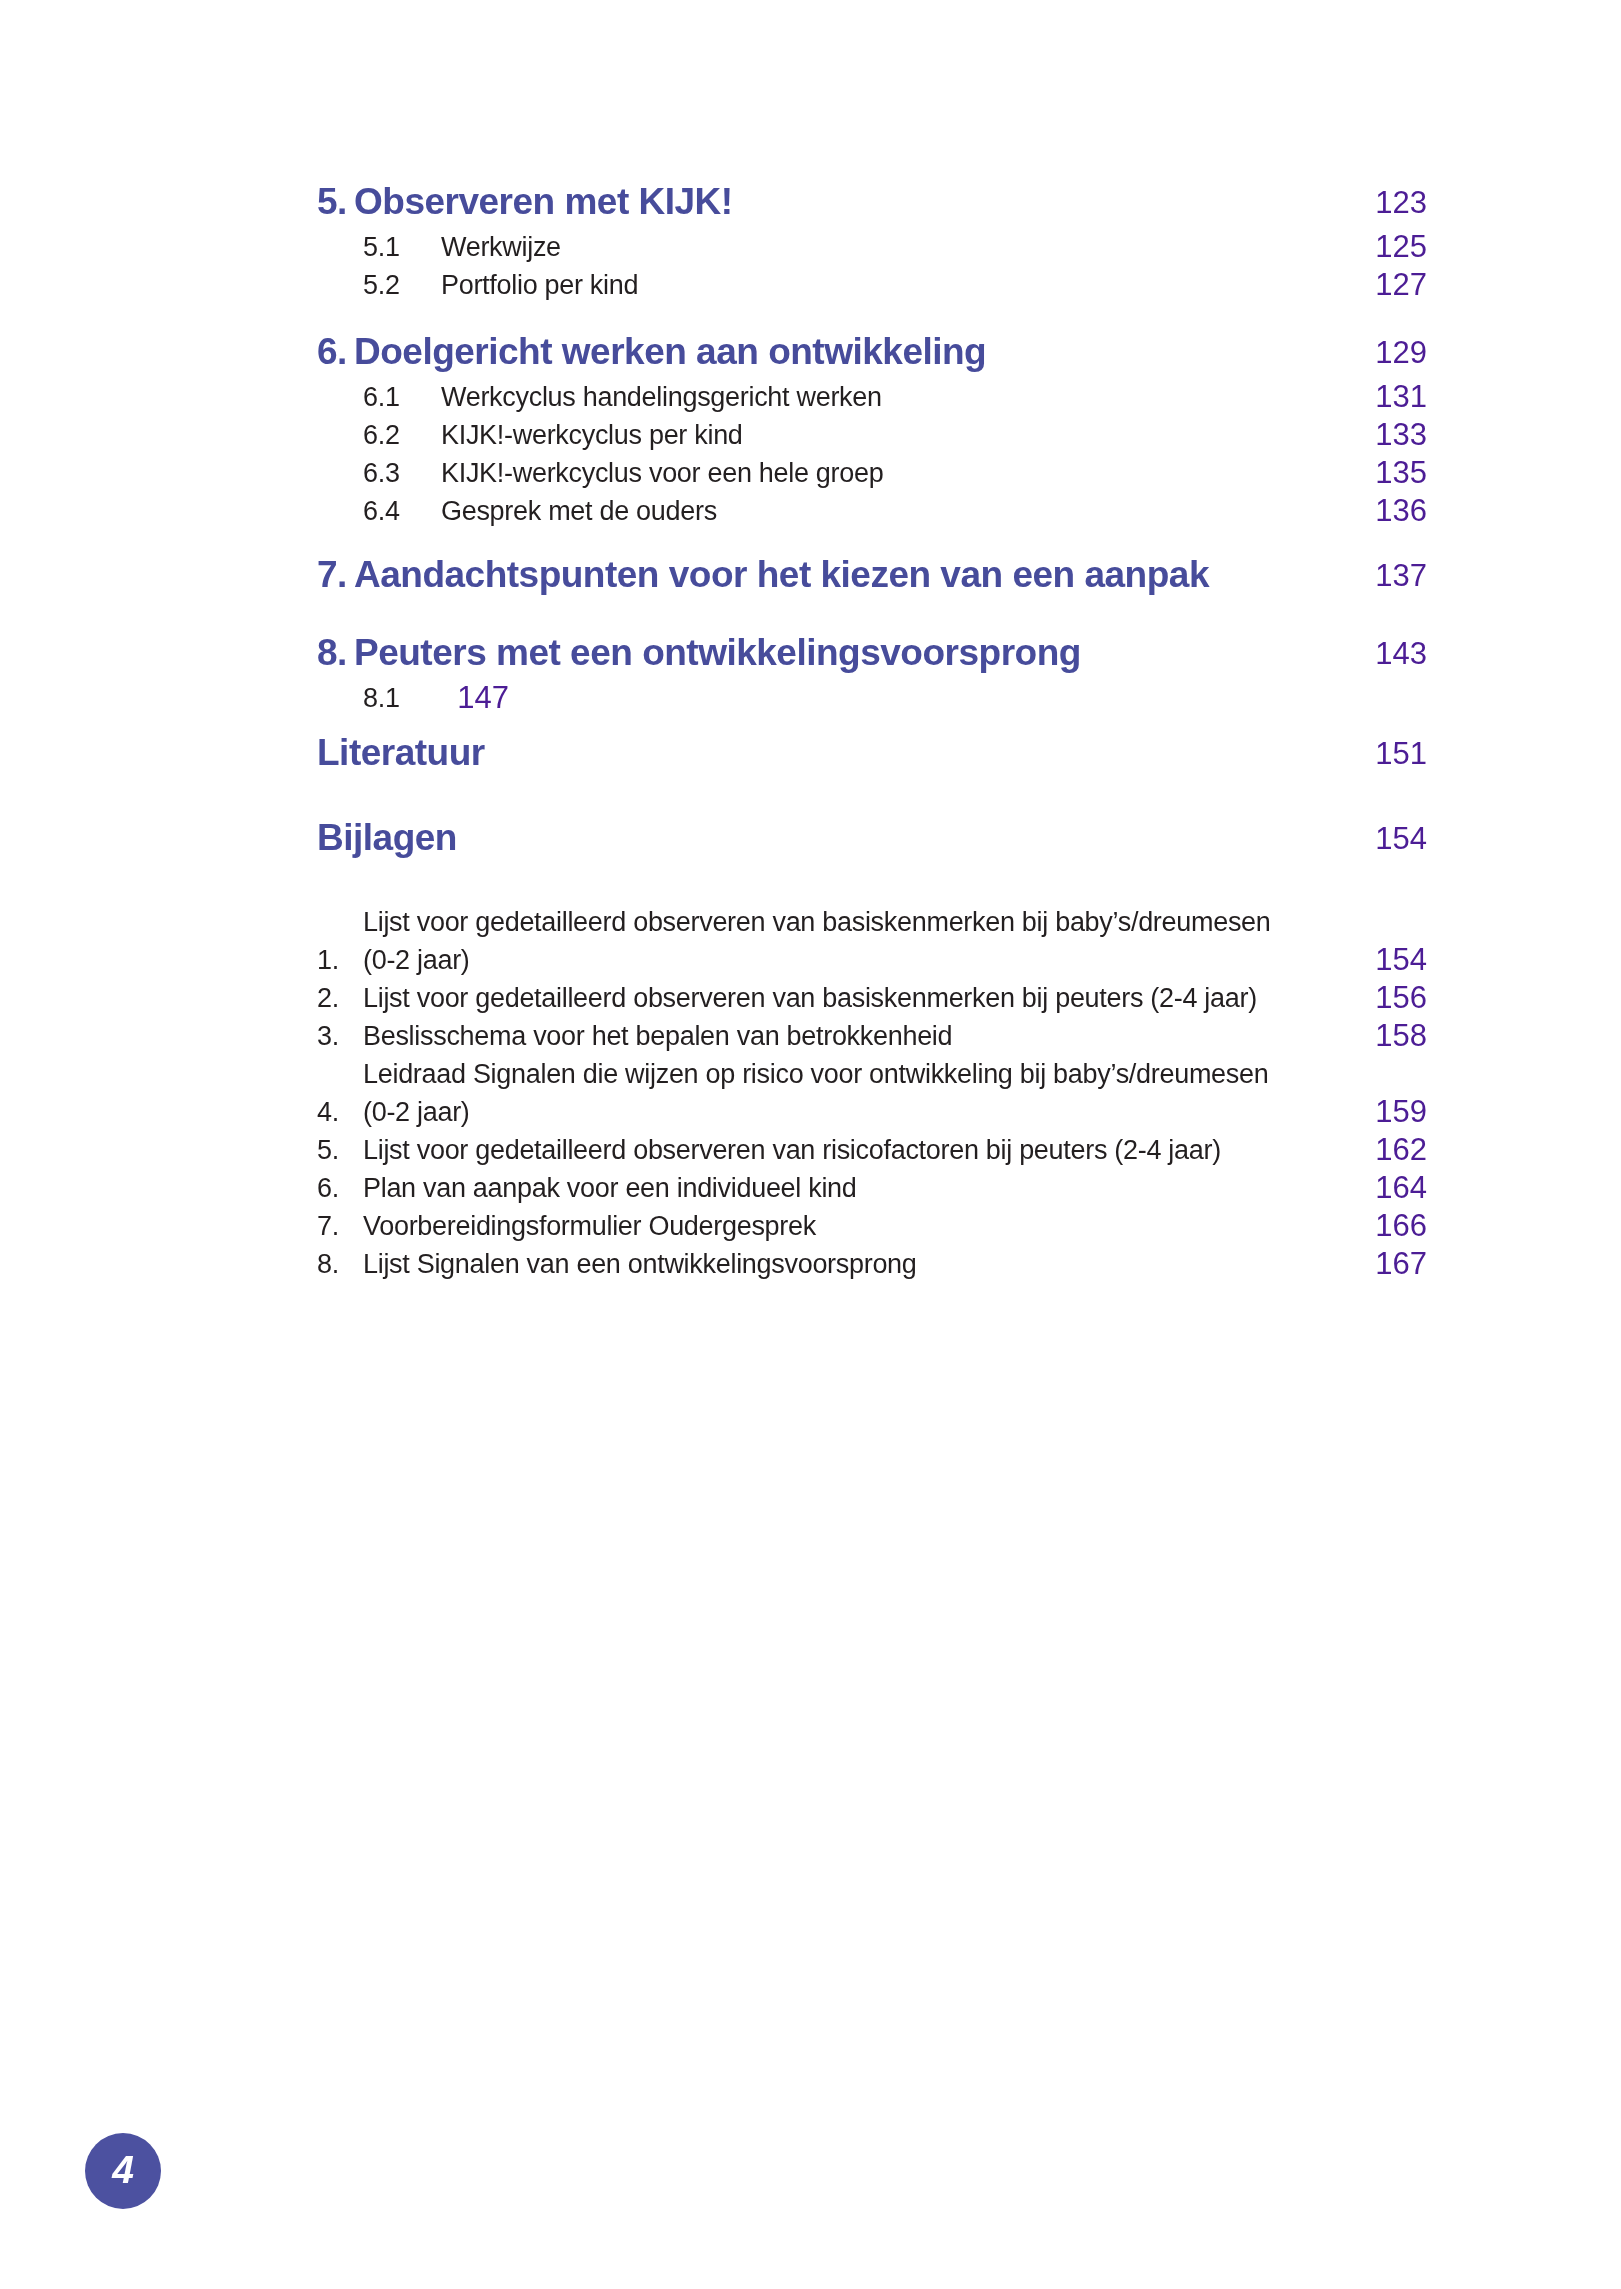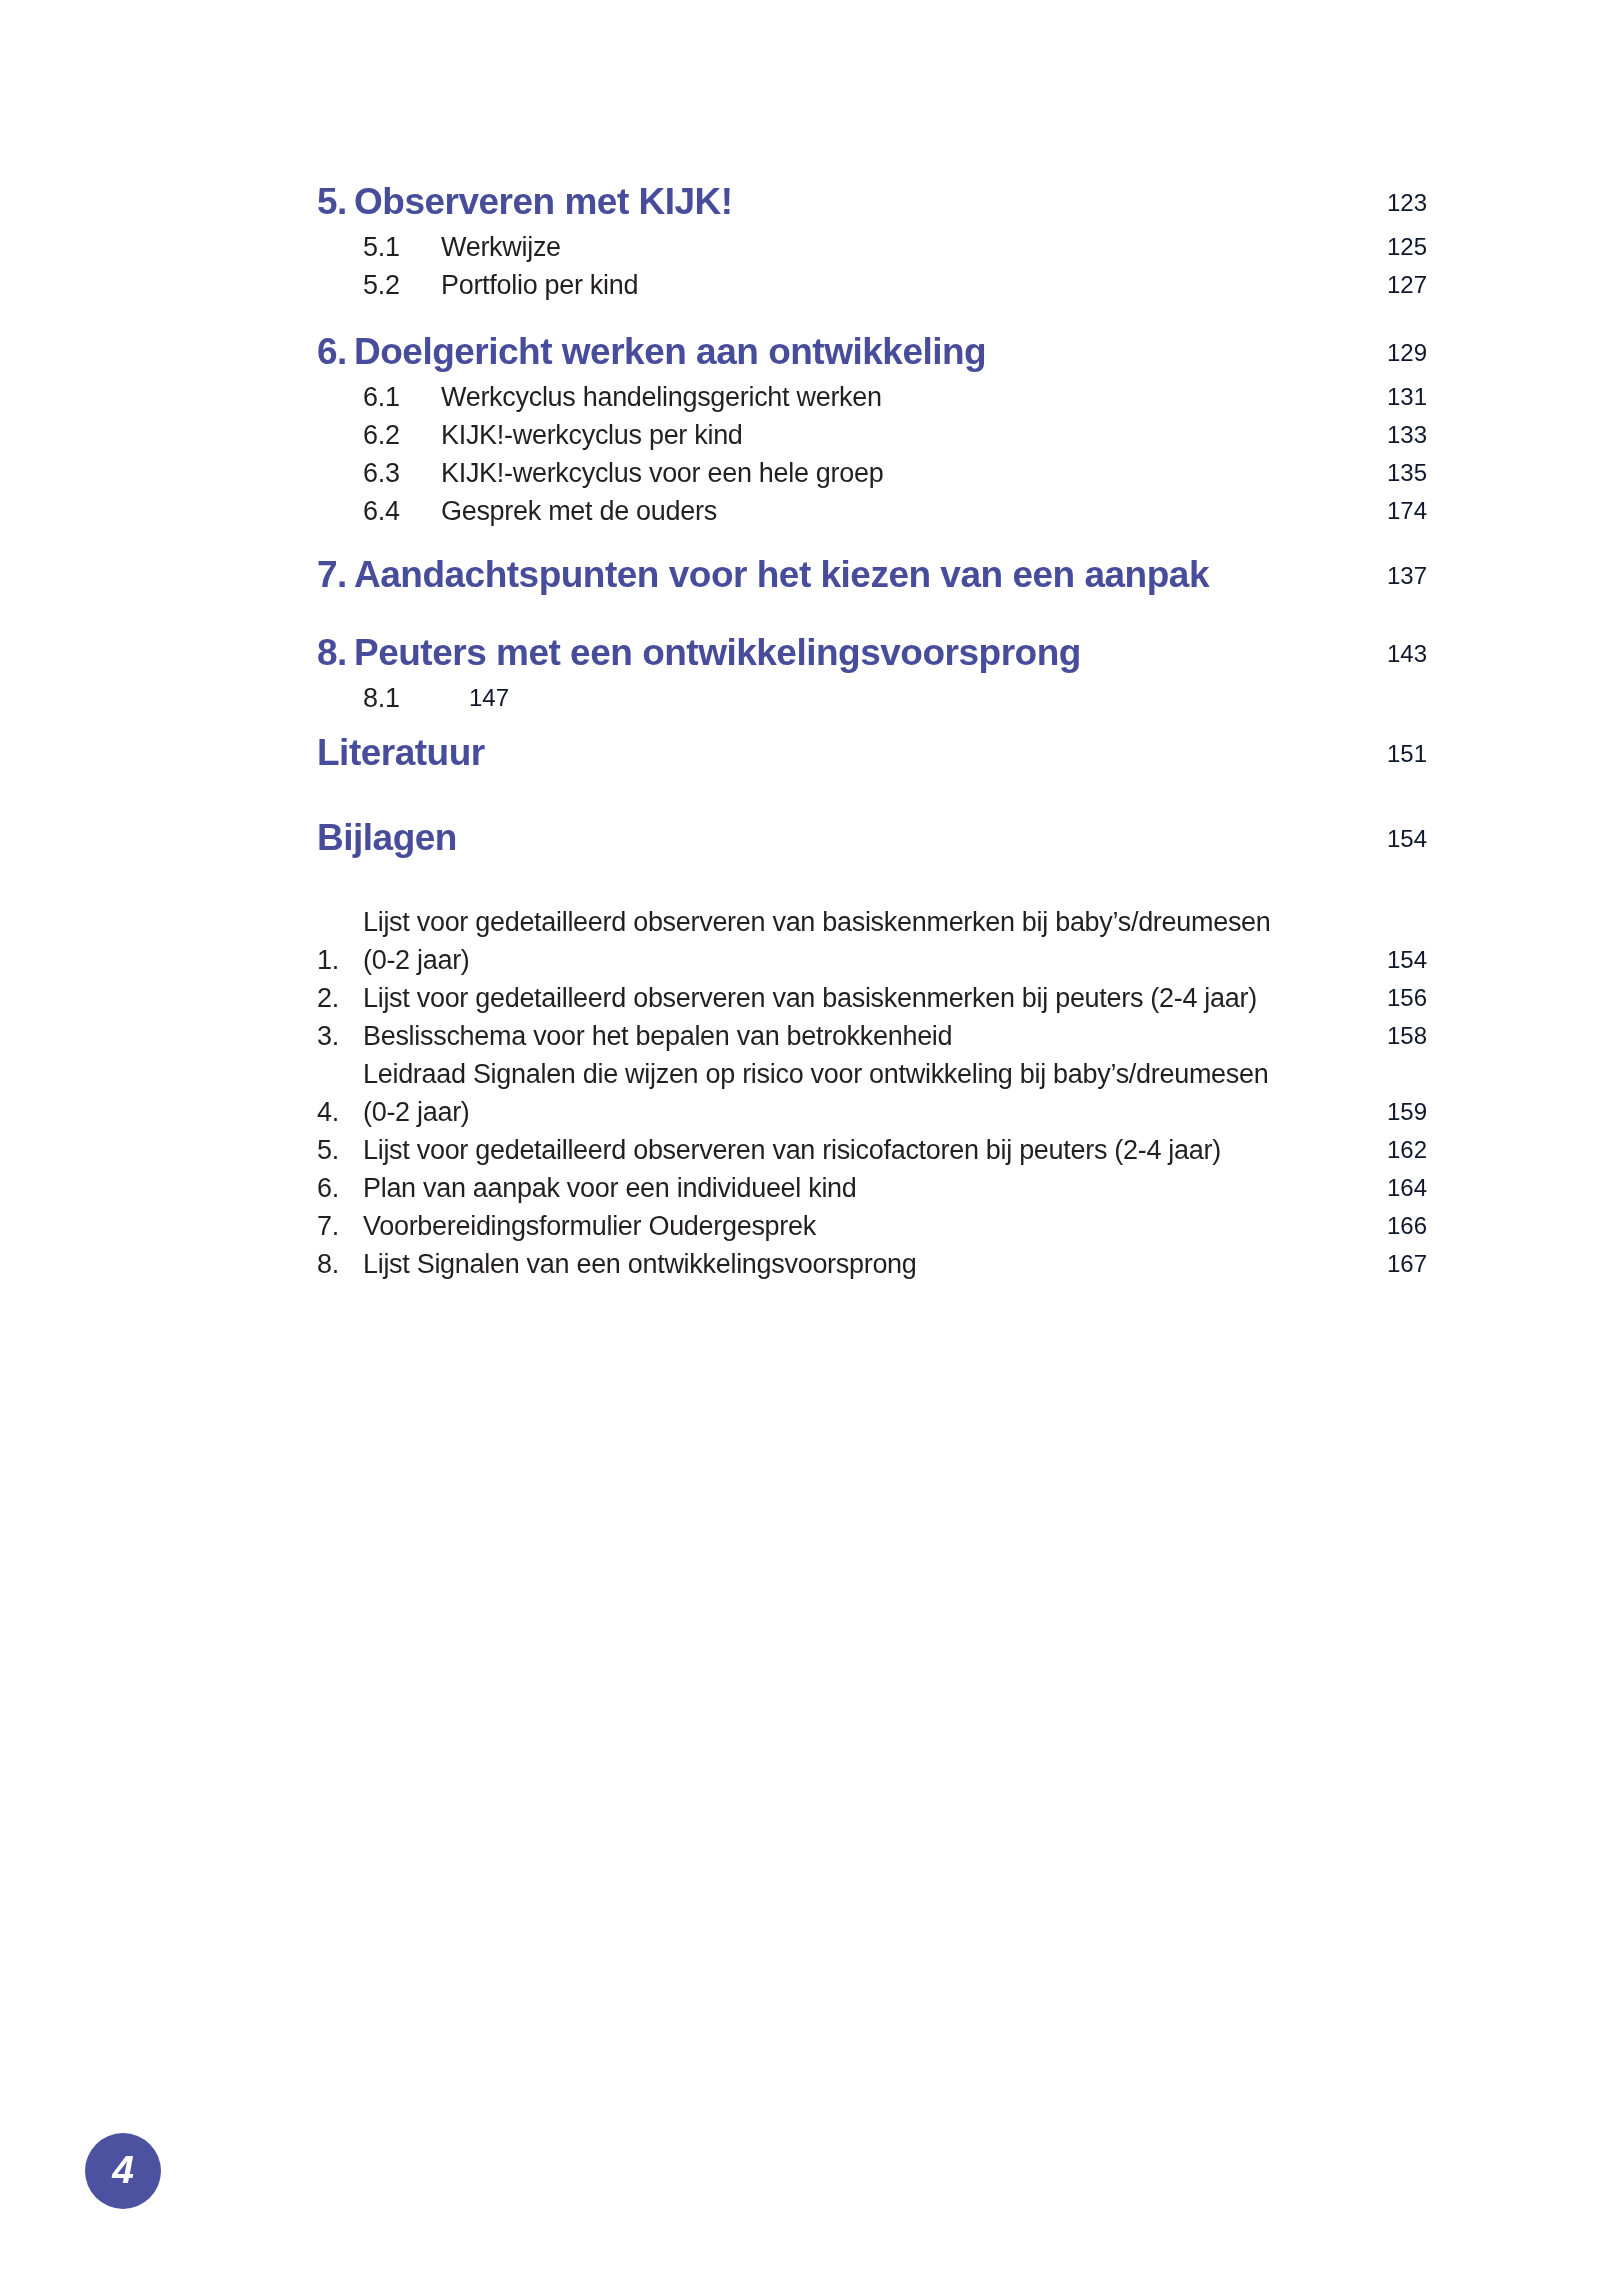--- a/index.html
+++ b/index.html
@@ -42,25 +42,25 @@
     color: #231f20;
     padding-left: 46px;
   }
   .sub-num { width: 78px; flex: 0 0 78px; }
   .sub-title { flex: 1 1 auto; min-width: 0; }
   
   .pg {
     flex: 0 0 68px;
     width: 68px;
     text-align: right;
-    font-size: 24px;
+    font-size: 31px;
     font-weight: normal;
     letter-spacing: 0;
     line-height: 38px;
-    color: #0f172a;
+    color: #4c1d95;
   }
   
   .gap-ch6 { margin-top: 27px; }
   .gap-ch7 { margin-top: 24.4px; }
   .gap-ch8 { margin-top: 37px; }
   .gap-lit { margin-top: 15px; }
   .gap-bij { margin-top: 44px; }
   .gap-list { margin-top: 45px; }
   
   .sec-row {
@@ -145,21 +145,21 @@
           <span class="pg">133</span>
         </div>
         <div class="row sub-row">
           <span class="sub-num">6.3</span>
           <span class="sub-title">KIJK!-werkcyclus voor een hele groep</span>
           <span class="pg">135</span>
         </div>
         <div class="row sub-row">
           <span class="sub-num">6.4</span>
           <span class="sub-title">Gesprek met de ouders</span>
-          <span class="pg">174</span>
+          <span class="pg">136</span>
         </div>
       </div>
     </section>
 
     <section class="gap-ch7">
       <div class="row h-row">
         <span class="ch-num">7.</span>
         <span class="ch-title">Aandachtspunten voor het kiezen van een aanpak</span>
         <span class="pg">137</span>
       </div>

